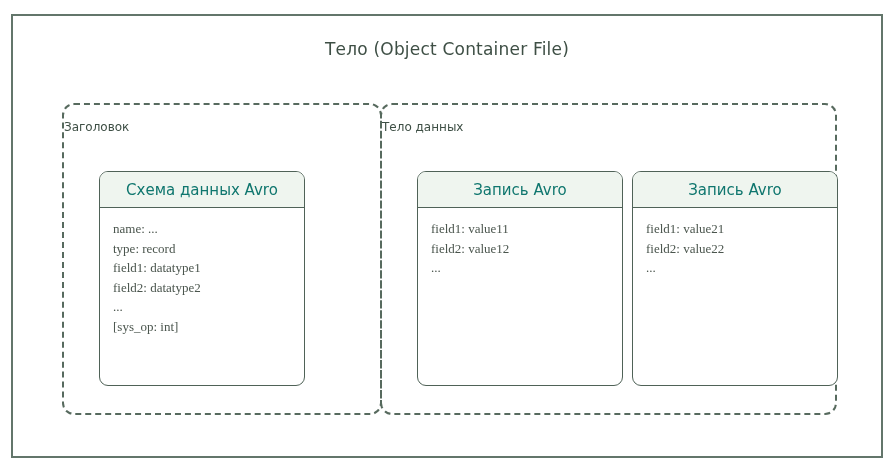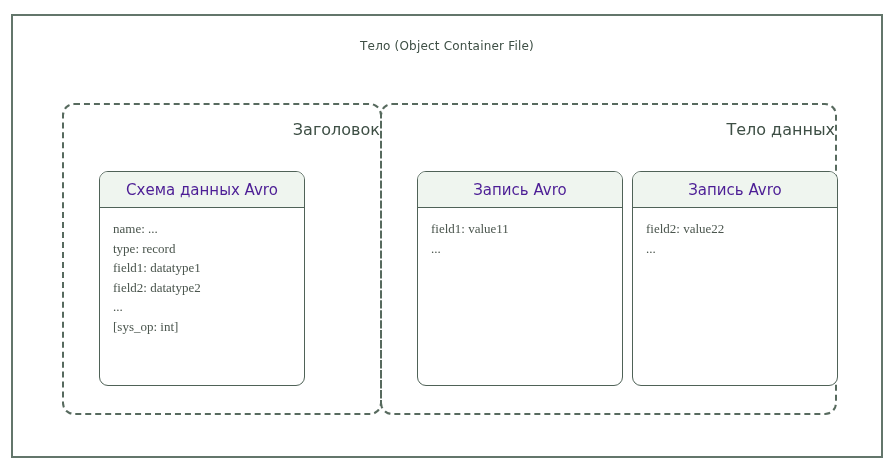--- a/index.html
+++ b/index.html
@@ -25,21 +25,21 @@
     border: 2px solid #63766b;
     background: #ffffff;
   }
 
   .frame-title {
     position: absolute;
     left: 0;
     top: 23px;
     width: 100%;
     text-align: center;
-    font-size: 12px;
+    font-size: 17px;
     color: #3e4f45;
     letter-spacing: 0.2px;
     white-space: nowrap;
   }
 
   
   .group {
     position: absolute;
     box-sizing: border-box;
     border: 2px dashed #576a5e;
@@ -57,22 +57,22 @@
     top: 87px;
     width: 457px;
     height: 312px;
   }
 
   .group-title {
     position: absolute;
     left: 0;
     top: 15px;
     width: 100%;
-    text-align: right;
-    font-size: 16px;
+    text-align: left;
+    font-size: 12px;
     color: #3e4f45;
     white-space: nowrap;
   }
 
   
   .card {
     position: absolute;
     box-sizing: border-box;
     border: 1.6px solid #4f6257;
     border-radius: 9px;
@@ -102,21 +102,21 @@
     height: 36px;
     box-sizing: border-box;
     background: #eff5ef;
     border-bottom: 1.6px solid #4f6257;
     display: flex;
     align-items: center;
     justify-content: center;
   }
   .card-head-label {
     font-size: 15px;
-    color: #4c1d95;
+    color: #0f766e;
     white-space: nowrap;
   }
 
   .card-body {
     padding: 11px 0 0 13px;
   }
   .code-line {
     font-family: Liberation Serif, serif;
     font-size: 13px;
     line-height: 19.5px;
@@ -151,28 +151,30 @@
 
   <div class="group" id="group-blocks">
     <div class="group-title">Тело данных</div>
 
     <div class="card" id="card-record-1">
       <div class="card-head">
         <span class="card-head-label">Запись Avro</span>
       </div>
       <div class="card-body">
         <div class="code-line">field1: value11</div>
+        <div class="code-line">field2: value12</div>
         <div class="code-line">...</div>
       </div>
     </div>
 
     <div class="card" id="card-record-2">
       <div class="card-head">
         <span class="card-head-label">Запись Avro</span>
       </div>
       <div class="card-body">
+        <div class="code-line">field1: value21</div>
         <div class="code-line">field2: value22</div>
         <div class="code-line">...</div>
       </div>
     </div>
   </div>
 
 </div>
 
 </body></html>

